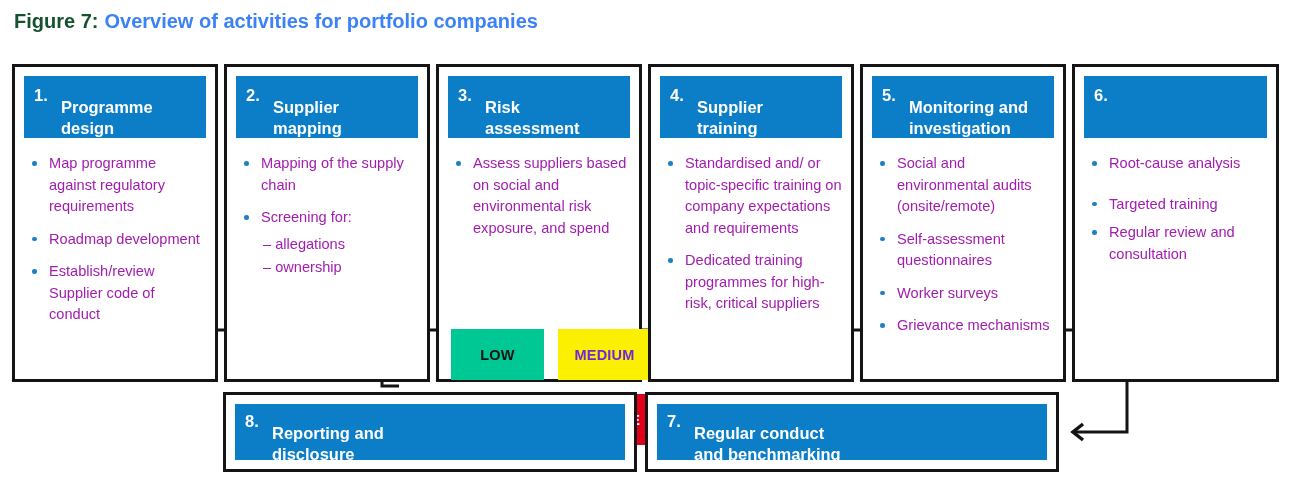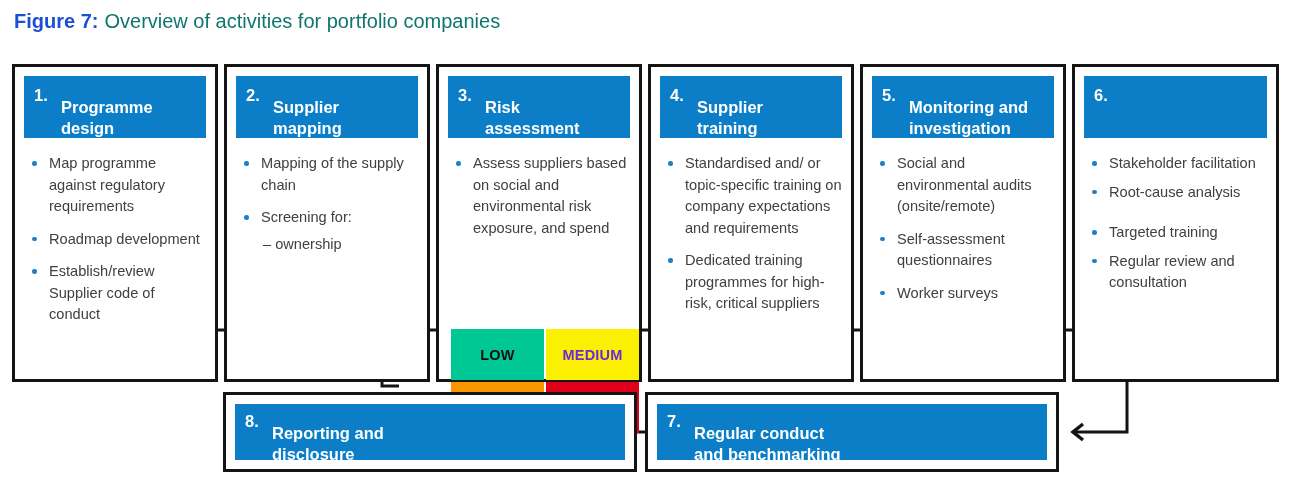--- a/index.html
+++ b/index.html
@@ -20,26 +20,26 @@
   #figure-title {
     position: absolute;
     left: 14px;
     top: 8px;
     font-size: 20px;
     line-height: 26px;
     white-space: nowrap;
     color: #231f20;
   }
   #figure-title .fig-label {
-    color: #1d4ed8;
+    color: #14532d;
     font-weight: bold;
   }
   #figure-title .fig-text {
-    color: #0f766e;
-    font-weight: normal;
+    color: #3b82f6;
+    font-weight: bold;
   }
 
   
   .stage-box {
     position: absolute;
     box-sizing: border-box;
     border: 3px solid #141414;
     background: #ffffff;
   }
   .stage-header {
@@ -81,21 +81,21 @@
     margin: 0;
     padding: 0;
     list-style: none;
     font-size: 14.6px;
     line-height: 21.5px;
   }
   .bullets li {
     position: relative;
     padding-left: 22px;
     margin-bottom: 11px;
-    color: #404040;
+    color: #a21caf;
   }
   .bullets li .dot {
     position: absolute;
     left: 5px;
     top: 8px;
     width: 4.5px;
     height: 4.5px;
     border-radius: 50%;
     background: #1f7fc4;
   }
@@ -112,21 +112,21 @@
 
   
   .risk-matrix {
     position: absolute;
     left: 12px;
     top: 262px;
     width: 186px;
     display: grid;
     grid-template-columns: 93px 93px;
     grid-template-rows: 51px 51px;
-    gap: 2px;
+    gap: 14px;
   }
   .risk-cell {
     display: flex;
     align-items: center;
     justify-content: center;
     font-weight: bold;
     font-size: 14.5px;
     letter-spacing: 0.2px;
   }
 
@@ -192,20 +192,21 @@
 <div class="stage-box" style="left:224px; top:64px; width:206px; height:318px;">
   <div class="stage-header hdr-2line">
     <span class="stage-num">2.</span>
     <span class="stage-name">Supplier mapping
 and screening</span>
   </div>
   <ul class="bullets">
     <li><span class="dot"></span><span>Mapping of the supply chain</span></li>
     <li style="margin-bottom:4px;"><span class="dot"></span><span>Screening for:</span>
       <ul class="sublist">
+        <li>– allegations</li>
         <li>– ownership</li>
       </ul>
     </li>
   </ul>
 </div>
 
 <div class="stage-box" style="left:436px; top:64px; width:206px; height:318px;">
   <div class="stage-header hdr-2line">
     <span class="stage-num">3.</span>
     <span class="stage-name">Risk
@@ -237,29 +238,29 @@
 <div class="stage-box" style="left:860px; top:64px; width:206px; height:318px;">
   <div class="stage-header hdr-2line">
     <span class="stage-num">5.</span>
     <span class="stage-name">Monitoring and
 investigation</span>
   </div>
   <ul class="bullets">
     <li><span class="dot"></span><span>Social and environmental audits (onsite/remote)</span></li>
     <li><span class="dot"></span><span>Self-assessment questionnaires</span></li>
     <li><span class="dot"></span><span>Worker surveys</span></li>
+    <li><span class="dot"></span><span>Grievance mechanisms</span></li>
   </ul>
 </div>
 
 <div class="stage-box" style="left:1072px; top:64px; width:207px; height:318px;">
   <div class="stage-header hdr-1line">
     <span class="stage-num">6.</span>
   </div>
   <ul class="bullets" style="left:12px;right:4px;">
-    <li style="margin-bottom:7px;"><span class="dot"></span><span>Stakeholder facilitation</span></li>
     <li style="margin-bottom:19px;"><span class="dot"></span><span>Root-cause analysis</span></li>
     <li style="margin-bottom:7px;"><span class="dot"></span><span>Targeted training</span></li>
     <li><span class="dot"></span><span>Regular review and consultation</span></li>
   </ul>
 </div>
 
 <div class="stage-box" style="left:223px; top:392px; width:414px; height:80px;">
   <div class="stage-header" style="height:56px;left:9px;right:9px;top:9px;padding-top:7px;">
     <span class="stage-num">8.</span>
     <span class="stage-name">Reporting and

